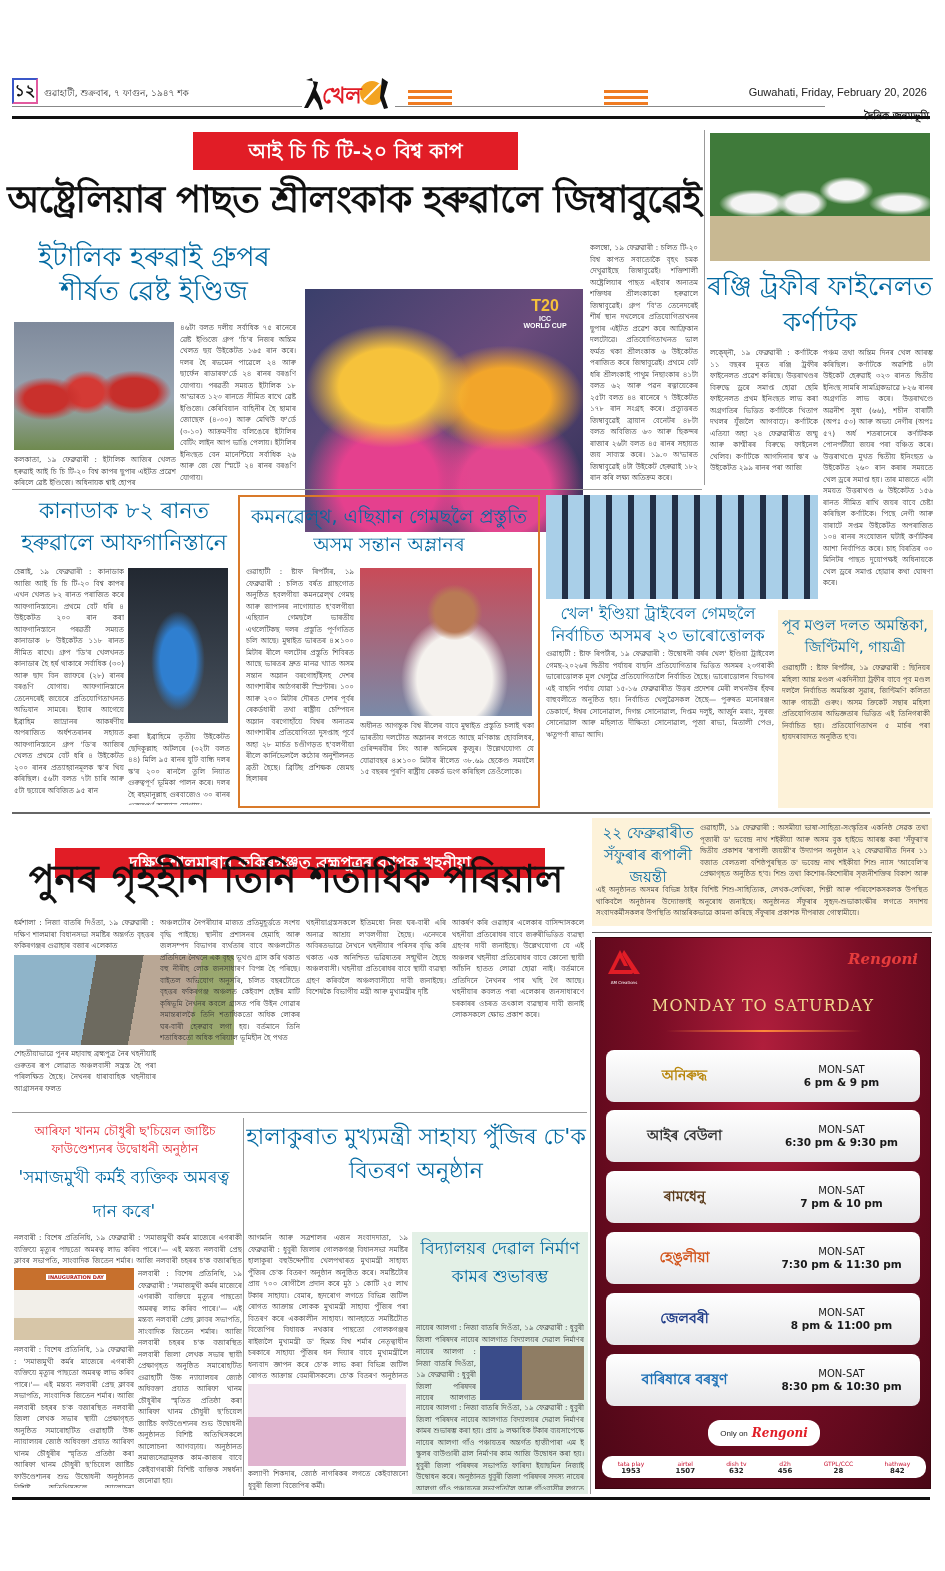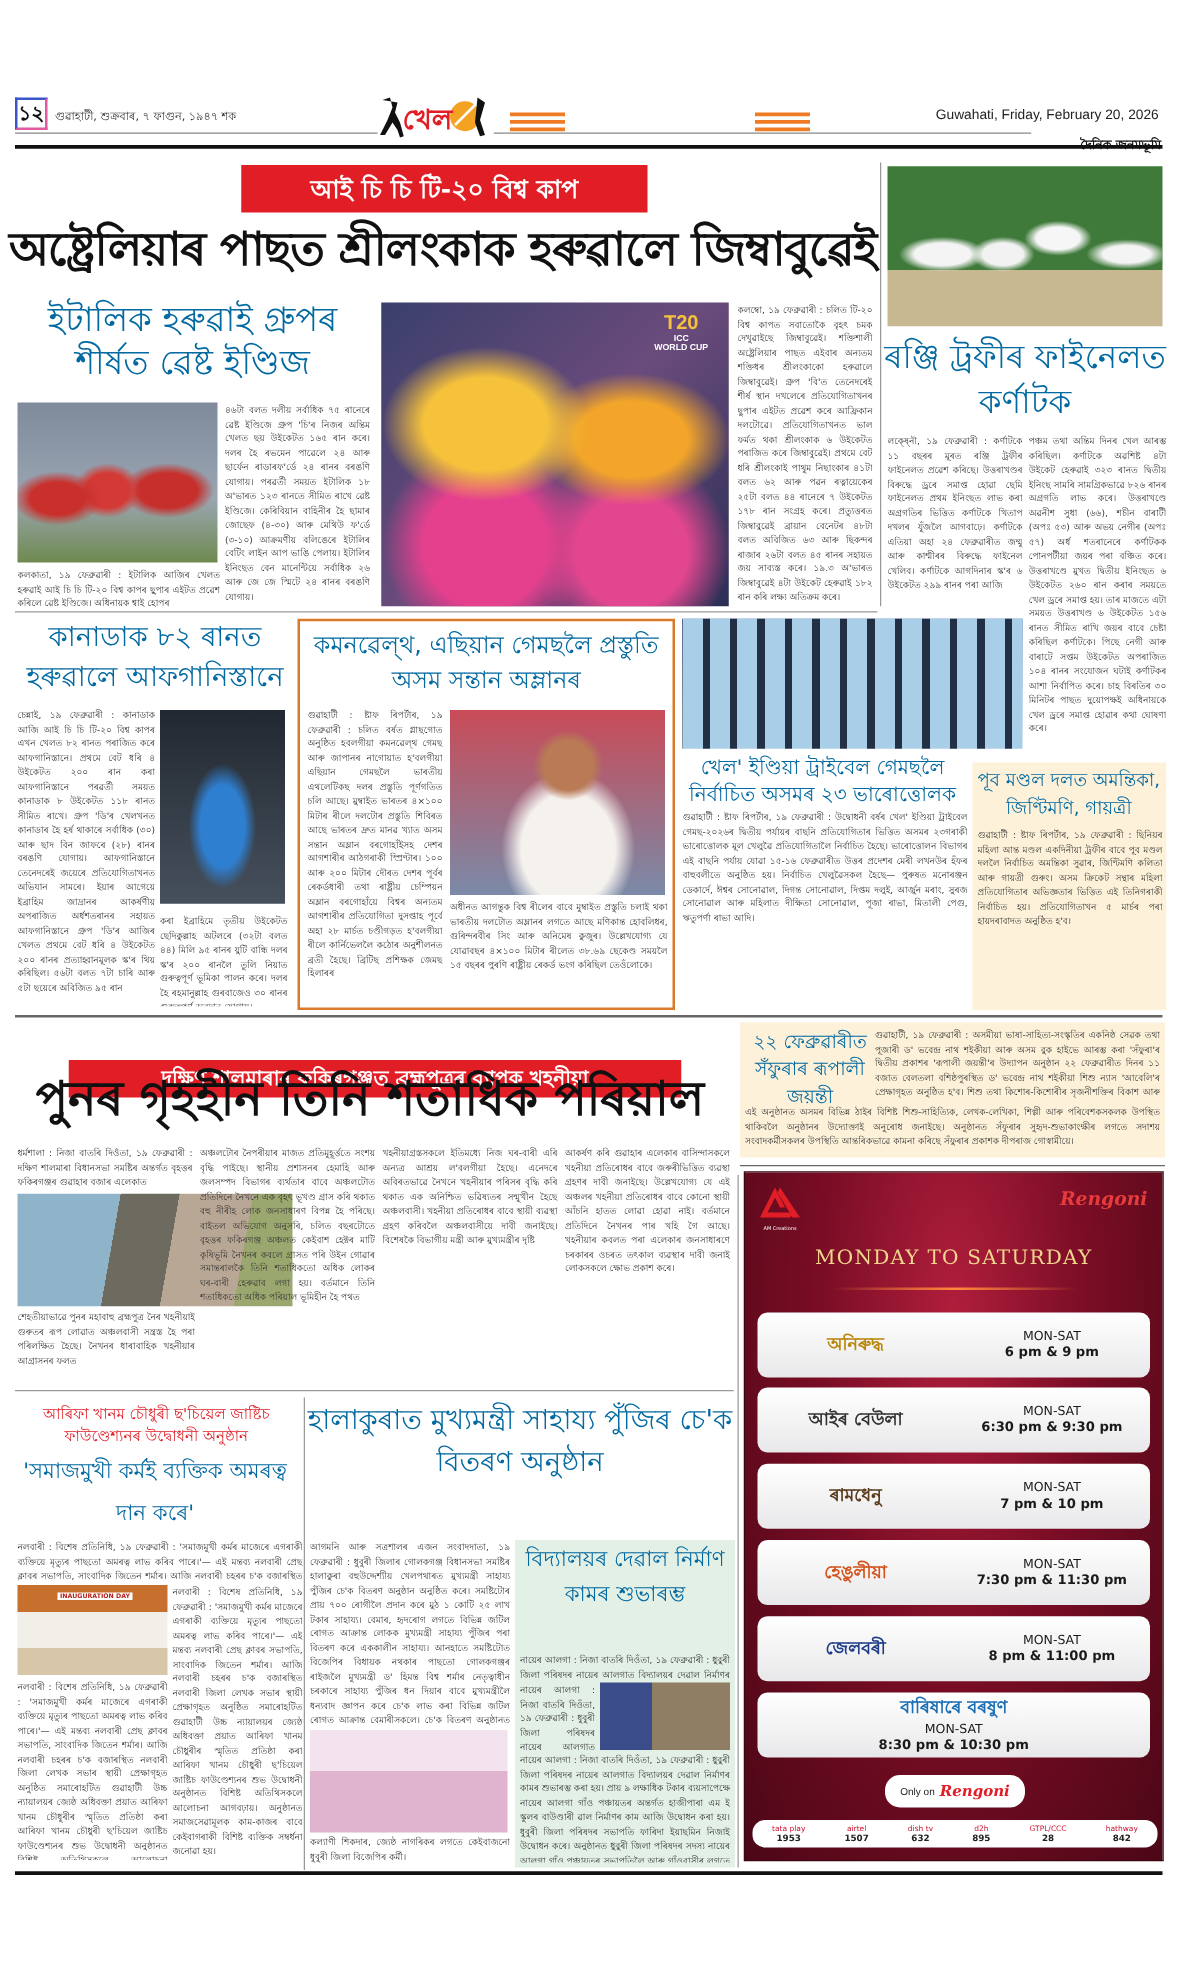--- a/index.html
+++ b/index.html
@@ -19,21 +19,21 @@
 
   .redbar { background:#e11d26; color:#fff; text-align:center; font-weight:bold; }
   .hl { font-family: "DejaVu Serif", serif; font-weight: bold; color:#111; text-align:center; line-height:1.15; }
   .hl-light { font-family: "DejaVu Sans", sans-serif; font-weight: normal; color:#0369a1; text-align:center; line-height:1.2; }
   .body-txt { font-size: 7.2px; line-height: 11.5px; color:#333; text-align: justify; overflow:hidden; }
   .photo { overflow:hidden; }
   .vrule { width:1px; background:#999; }
   .hrule { height:1px; background:#999; }
 
   
-  .ph-zim { background: radial-gradient(ellipse at 30% 40%, #f6c23b 0 18%, transparent 30%), radial-gradient(ellipse at 72% 45%, #f2a52a 0 16%, transparent 28%), radial-gradient(ellipse at 30% 80%, #e5408e 0 18%, transparent 30%), radial-gradient(ellipse at 72% 82%, #e2468f 0 16%, transparent 28%), linear-gradient(135deg,#3a3f6b,#6a4b7c 50%,#2b2f55); }
+  .ph-zim { background: radial-gradient(ellipse at 30% 40%, #f6c23b 0 18%, transparent 30%), radial-gradient(ellipse at 72% 45%, #f2a52a 0 16%, transparent 28%), radial-gradient(ellipse at 30% 80%, #e5408e 0 18%, transparent 30%), radial-gradient(ellipse at 72% 82%, #e2468f 0 16%, transparent 28%), linear-gradient(135deg,#3a3f6b,#6a4b7c 50%,#2b2f55); margin-top: 47px; }
   .ph-wi { background: radial-gradient(ellipse at 20% 60%, #c9302c 0 12%, transparent 20%), radial-gradient(ellipse at 45% 55%, #d43a35 0 14%, transparent 22%), radial-gradient(ellipse at 75% 55%, #c62f2b 0 14%, transparent 22%), linear-gradient(180deg,#7f8a9c,#9aa6b2 60%,#6f8a4f); }
   .ph-test { background: radial-gradient(ellipse at 20% 55%, #f4f4f4 0 9%, transparent 14%), radial-gradient(ellipse at 42% 55%, #f2f2f2 0 9%, transparent 14%), radial-gradient(ellipse at 62% 45%, #f6f6f6 0 9%, transparent 14%), radial-gradient(ellipse at 87% 55%, #f4f4f4 0 7%, transparent 12%), linear-gradient(180deg,#3f7a3a 0 65%,#c8b892 65% 100%); }
   .ph-afg { background: radial-gradient(ellipse at 50% 60%, #2f7fd0 0 25%, transparent 38%), linear-gradient(180deg,#222831,#46505c); }
   .ph-athlete { background: radial-gradient(circle at 55% 30%, #b97a55 0 14%, transparent 20%), radial-gradient(ellipse at 55% 75%, #f5f2ee 0 28%, transparent 40%), linear-gradient(180deg,#c94b58,#7a8aa8); }
   .ph-team { background: repeating-linear-gradient(90deg,#a9cfe8 0 16px,#223046 16px 22px), linear-gradient(180deg,#2a4ea0,#ffffff); }
   .ph-river { background: linear-gradient(100deg,#8fb4c9 0 35%,#6d6a5f 35% 55%,#b9a795 55% 80%,#9aa86f 80%); }
   .ph-meeting { background: linear-gradient(180deg,#c7702d 0 30%,#f2efe9 30% 70%,#d7c6a8 70%); }
   .ph-cheque { background: linear-gradient(180deg,#f2e3ee 0 40%,#e0b4cf 40% 100%); }
   .ph-wall { background: linear-gradient(90deg,#3a4c8a 0 40%,#8f7d64 40%); }
 
@@ -209,21 +209,21 @@
         <div class="ad-slot">7:30 pm &amp; 11:30 pm</div>
       </div>
   </div>
   <div class="abs ad-row" style="left:10px;top:355px;width:314px;height:52px;">
     <div class="ad-show" style="color:#1f3c88;">জেলবৰী</div>
     <div class="ad-time">
         <div class="ad-days">MON-SAT</div>
         <div class="ad-slot">8 pm &amp; 11:00 pm</div>
       </div>
   </div>
-  <div class="abs ad-row" style="left:10px;top:416px;width:314px;height:52px;flex-direction:column;">
+  <div class="abs ad-row" style="left:10px;top:416px;width:314px;height:52px;">
     <div class="ad-show" style="color:#1c6fb5;">বাৰিষাৰে বৰষুণ</div>
     <div class="ad-time">
         <div class="ad-days">MON-SAT</div>
         <div class="ad-slot">8:30 pm &amp; 10:30 pm</div>
       </div>
   </div>
 
   <div class="abs ad-only" style="left:112px;top:482px;width:112px;height:26px;">
     <span style="font-size:8px;color:#222;font-family:'Liberation Sans',sans-serif;">Only on</span>
     <span style="font-size:12px;color:#e11d26;font-weight:bold;font-style:italic;font-family:'DejaVu Serif',serif;">Rengoni</span>
@@ -236,21 +236,21 @@
     <div class="ch">
         <div class="chn">airtel</div>
         <div>1507</div>
       </div>
     <div class="ch">
         <div class="chn">dish tv</div>
         <div>632</div>
       </div>
     <div class="ch">
         <div class="chn">d2h</div>
-        <div>895</div>
+        <div>456</div>
       </div>
     <div class="ch">
         <div class="chn">GTPL/CCC</div>
         <div>28</div>
       </div>
     <div class="ch">
         <div class="chn">hathway</div>
         <div>842</div>
       </div>
   </div>

